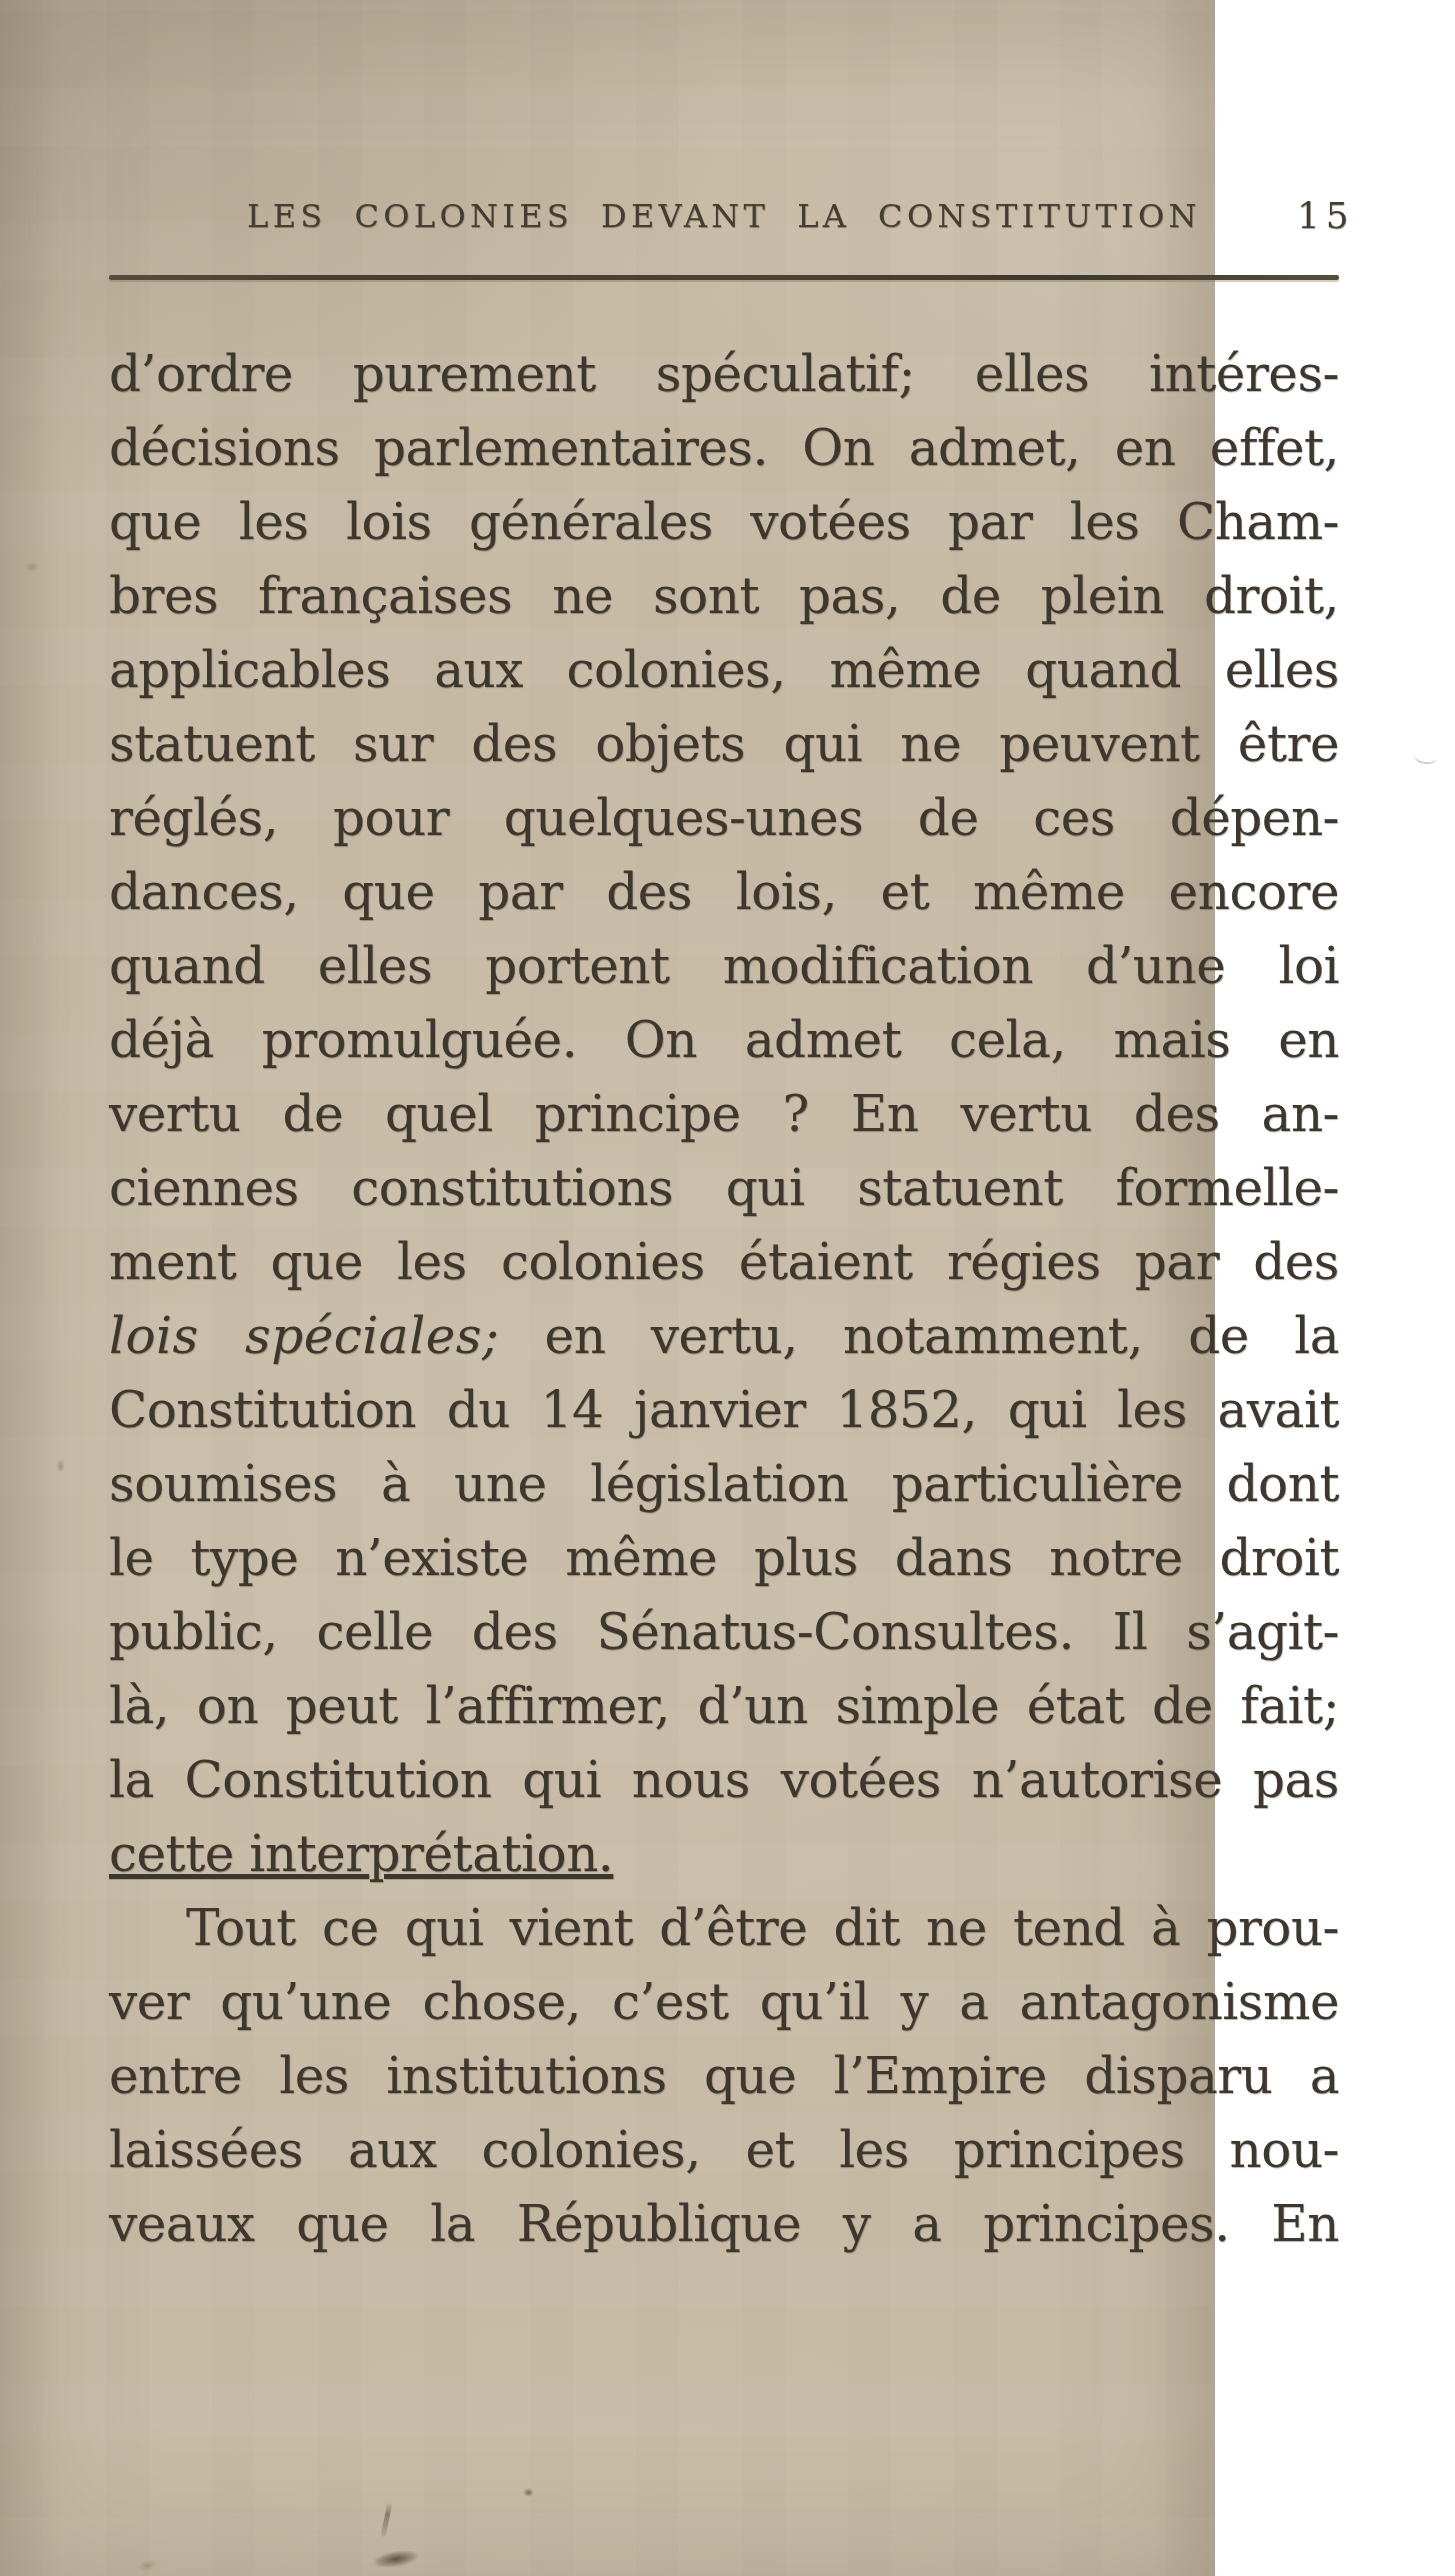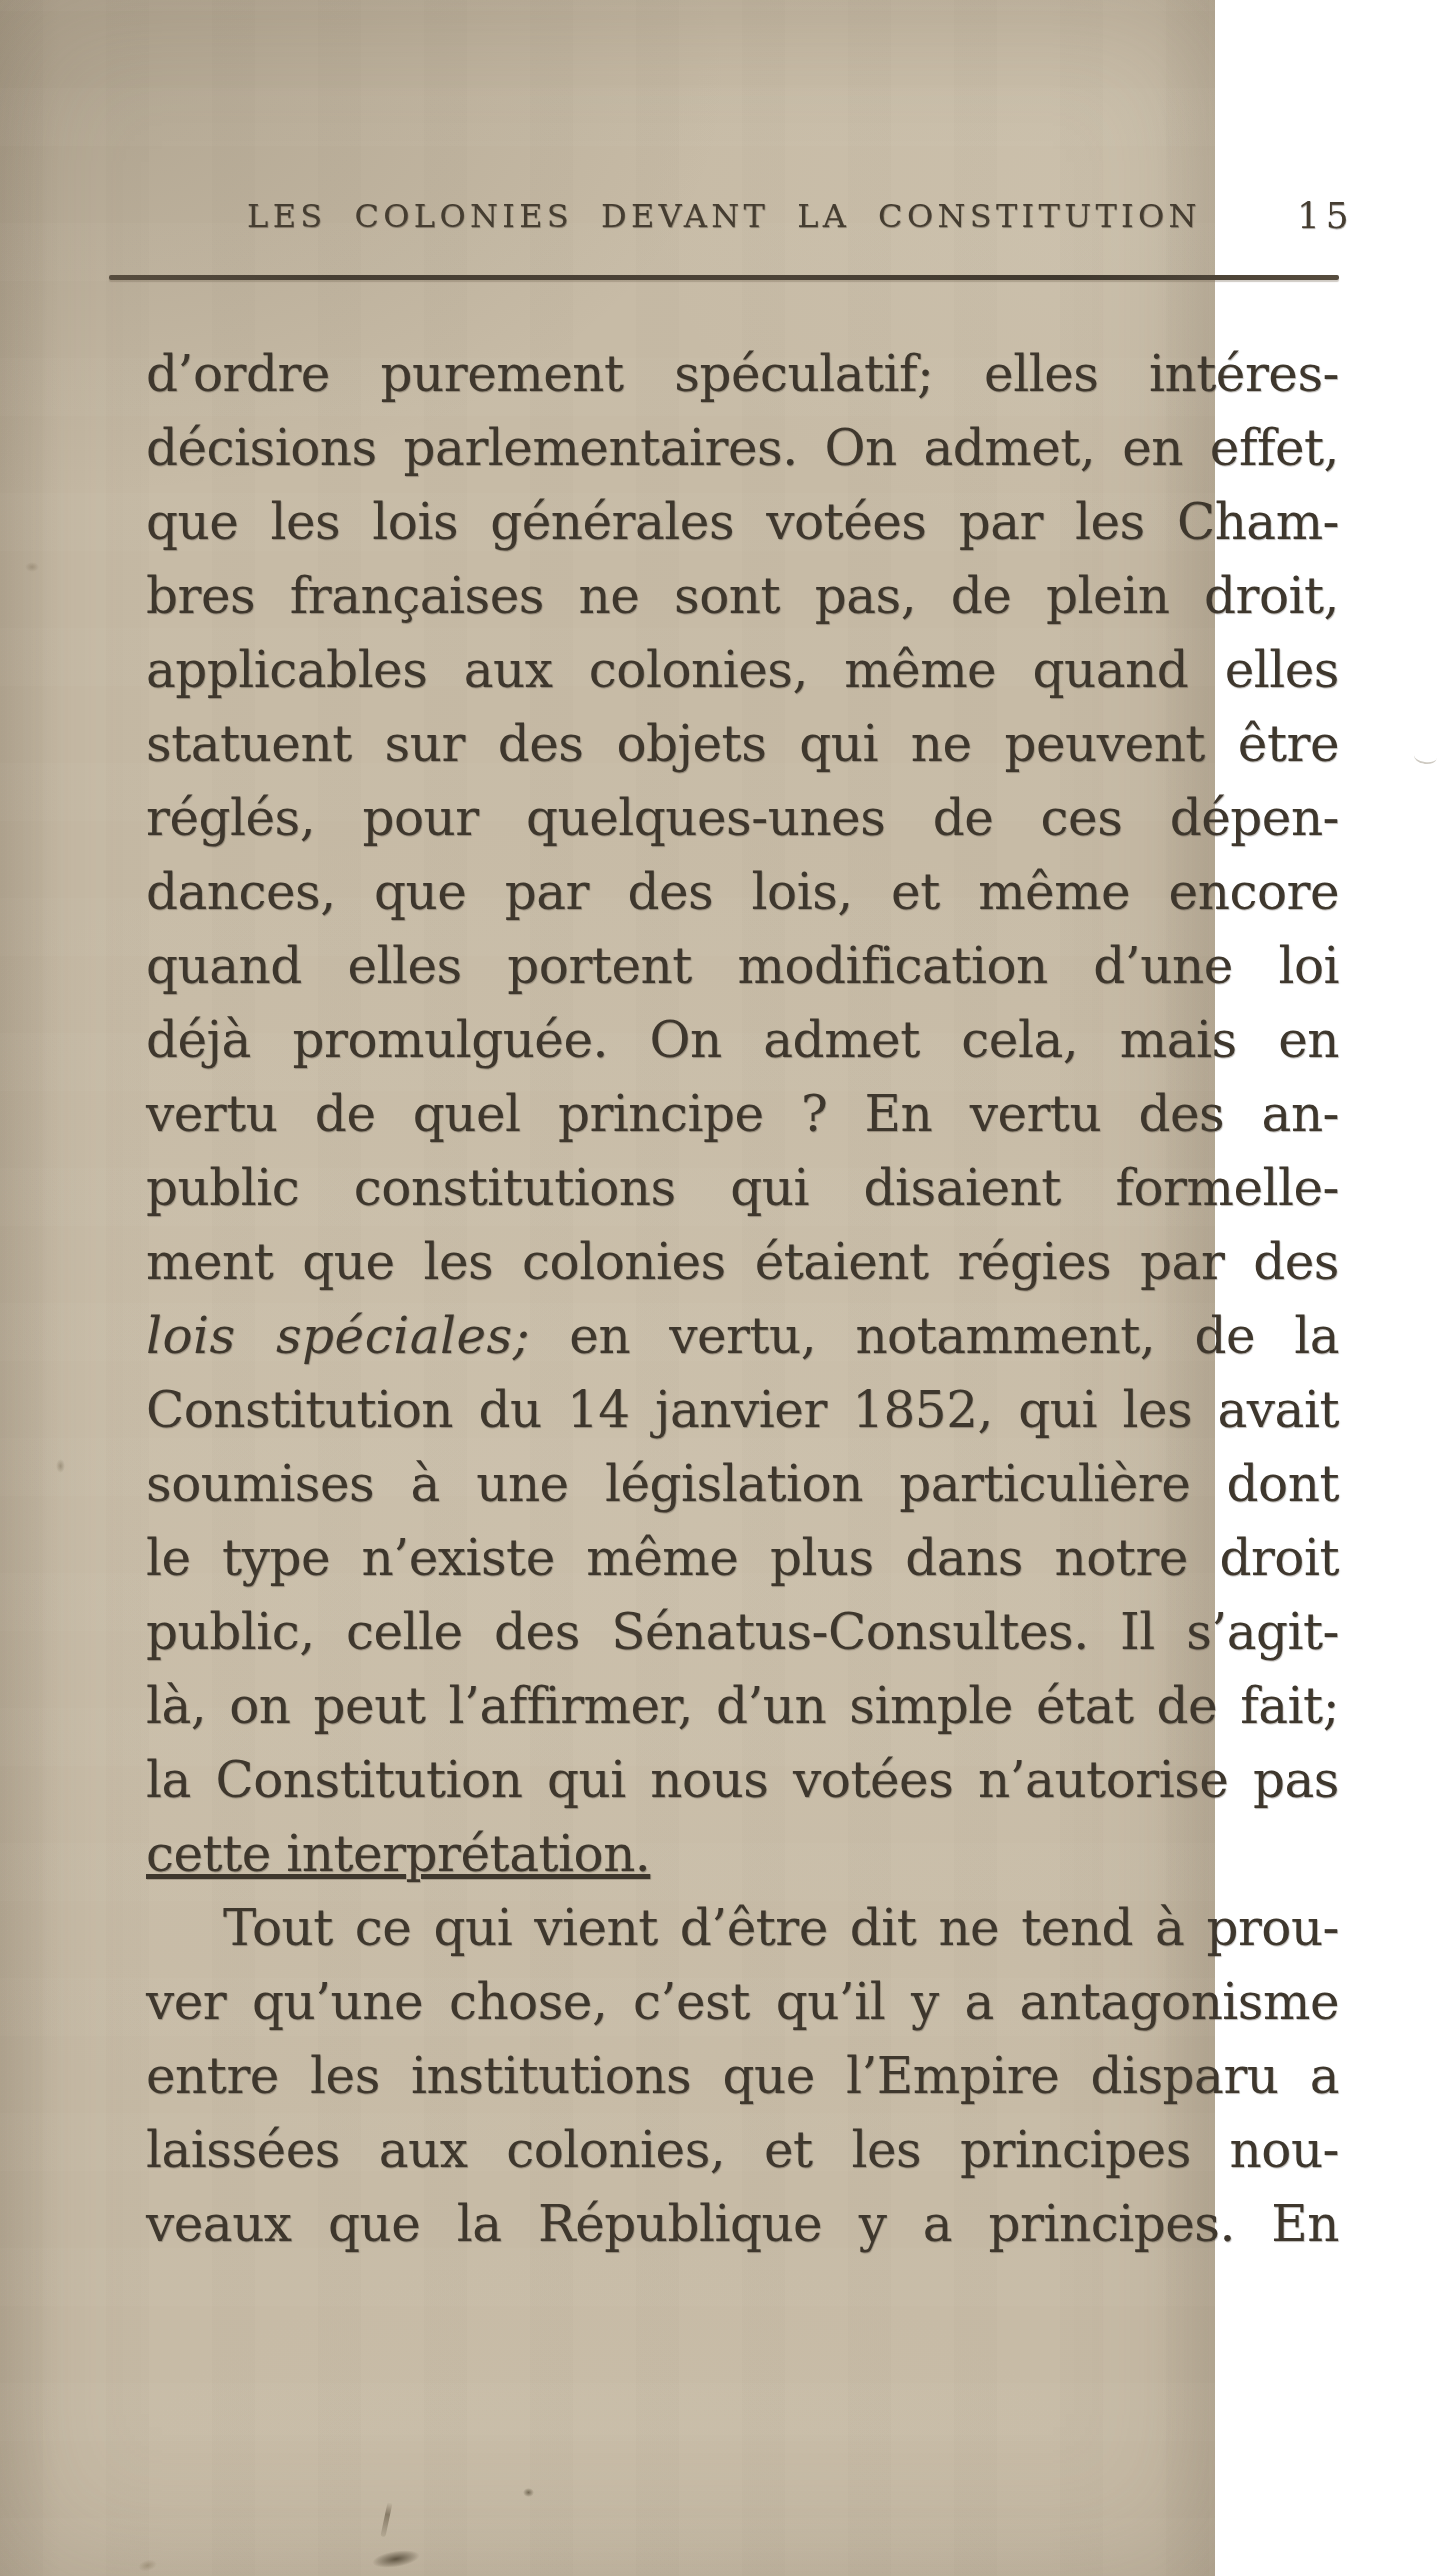--- a/index.html
+++ b/index.html
@@ -55,21 +55,20 @@
     color: #3e372d;
     font-size: 50px;
     letter-spacing: -0.5px;
     text-shadow: 0.7px 0.7px 0.9px rgba(58,50,40,0.35);
   }
   .line {
     height: 74px; line-height: 74px;
     text-align: justify; text-align-last: justify;
     text-justify: inter-word;
     white-space: nowrap;
-    margin-left: 37px;
   }
   .line.para-end { text-align-last: left; text-decoration: underline; }
   .line.indent { padding-left: 77px; }
   .it { font-style: italic; letter-spacing: 0.5px; }
   
   .speck { position: absolute; pointer-events: none; }
   .speck-dash {
     left: 372px; top: 2551px; width: 48px; height: 16.4px;
     background: radial-gradient(closest-side, rgba(84,74,56,0.9), rgba(84,74,56,0.25) 75%, rgba(84,74,56,0) 100%);
     border-radius: 50%;
@@ -127,21 +126,21 @@
     <div class="line">décisions parlementaires. On admet, en effet,</div>
     <div class="line">que les lois générales votées par les Cham-</div>
     <div class="line">bres françaises ne sont pas, de plein droit,</div>
     <div class="line">applicables aux colonies, même quand elles</div>
     <div class="line">statuent sur des objets qui ne peuvent être</div>
     <div class="line">réglés, pour quelques-unes de ces dépen-</div>
     <div class="line">dances, que par des lois, et même encore</div>
     <div class="line">quand elles portent modification d’une loi</div>
     <div class="line">déjà promulguée. On admet cela, mais en</div>
     <div class="line">vertu de quel principe ? En vertu des an-</div>
-    <div class="line">public constitutions qui disaient formelle-</div>
+    <div class="line">ciennes constitutions qui statuent formelle-</div>
     <div class="line">ment que les colonies étaient régies par des</div>
     <div class="line">
       <span class="it">lois spéciales;</span><span> en vertu, notamment, de la</span>
     </div>
     <div class="line">Constitution du 14 janvier 1852, qui les avait</div>
     <div class="line">soumises à une législation particulière dont</div>
     <div class="line">le type n’existe même plus dans notre droit</div>
     <div class="line">public, celle des Sénatus-Consultes. Il s’agit-</div>
     <div class="line">là, on peut l’affirmer, d’un simple état de fait;</div>
     <div class="line">la Constitution qui nous votées n’autorise pas</div>

